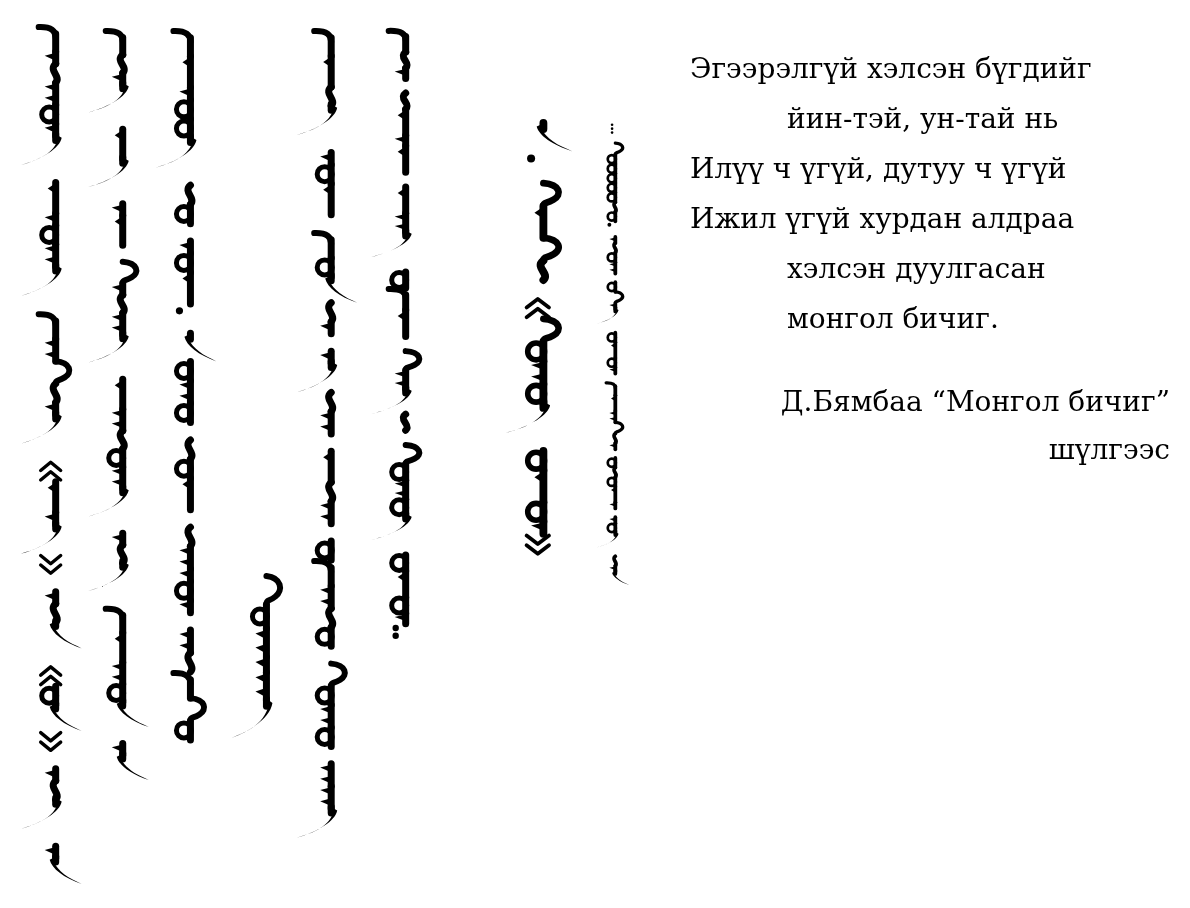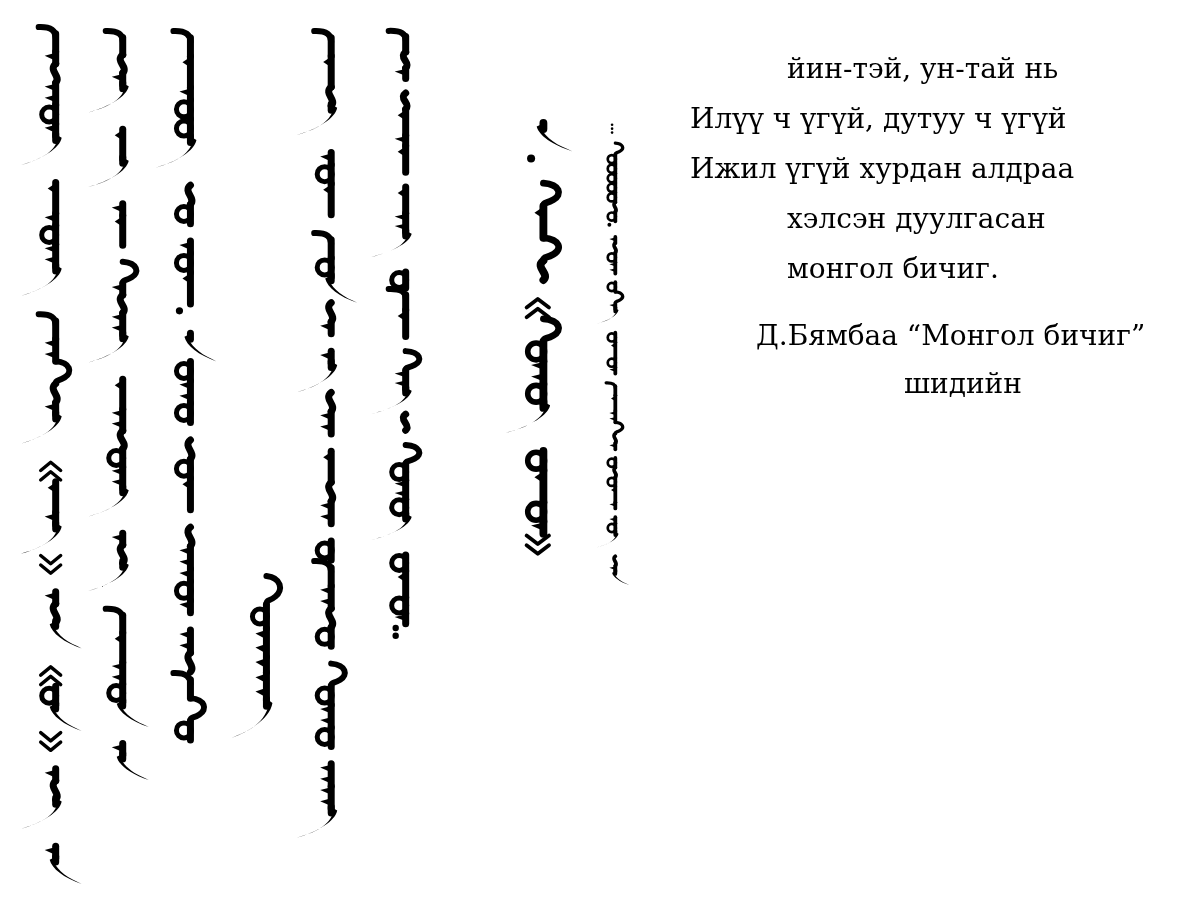--- a/index.html
+++ b/index.html
@@ -8,21 +8,21 @@
     font-family:"DejaVu Serif","Liberation Serif",serif;color:#000;overflow:hidden;
   }
   
   .script-area{position:absolute;left:0;top:0;width:660px;height:908px;}
   .mcol{position:absolute;margin:0;padding:0;}
   .mcol svg{display:block;overflow:visible;}
   
   .cyr-area{position:absolute;left:690px;top:44px;width:480px;}
   .poem p{margin:0;font-size:28px;line-height:50px;white-space:nowrap;}
   .poem p.ind{padding-left:97px;}
-  .attr{margin-top:18px;}
+  .attr{margin-top:34px;text-align:right;}
   .attr p{margin:0;font-size:28px;line-height:48px;white-space:nowrap;}
   .attr p.a1{padding-left:66px;}
   .attr p.a2{padding-left:214px;}
   .src{margin-top:44px;width:467px;text-align:right;font-style:italic;}
   .src p{margin:0;font-size:27px;line-height:40px;white-space:nowrap;}
 </style>
 </head>
 <body>
 
 <div class="stage">
@@ -466,25 +466,26 @@
           <path d="M 22.32 444.85875706214716 L 22.32 450.94915254237316" fill="none" stroke="#000000" stroke-width="3.7800000000000002" stroke-linecap="round" stroke-linejoin="round"></path>
           <path d="M23.32 445.16327683615845 L 16.38 446.8076836158195 L 23.32 449.60926553672346 Z" fill="#000000" stroke="none"></path>
           <path d="M 22.32 448.94915254237316 L 22.32 452.9067796610172" fill="none" stroke="#000000" stroke-width="3.7800000000000002" stroke-linecap="round" stroke-linejoin="round"></path>
           <path d="M 20.7 450.94915254237316 C 21.78 455.5169491525426, 26.64 459.82372881355957, 34.2 462.9559322033901 L 36.36 464.0000000000003 C 26.64 460.86779661016976, 20.16 456.169491525424, 19.08 451.7322033898308 Z" fill="#000000" stroke="none"></path>
         </svg>
     </figure>
   </section>
 
   <section class="cyr-area">
     <div class="poem">
+      <p>Эгээрэлгүй хэлсэн бүгдийг</p>
       <p class="ind">йин-тэй, ун-тай нь</p>
       <p>Илүү ч үгүй, дутуу ч үгүй</p>
       <p>Ижил үгүй хурдан алдраа</p>
       <p class="ind">хэлсэн дуулгасан</p>
       <p class="ind">монгол бичиг.</p>
     </div>
     <div class="attr">
       <p class="a1">Д.Бямбаа “Монгол бичиг”</p>
-      <p class="a2">шидийн</p>
+      <p class="a2">шүлгээс</p>
     </div>
   </section>
 
 </div>
 
 </body></html>

